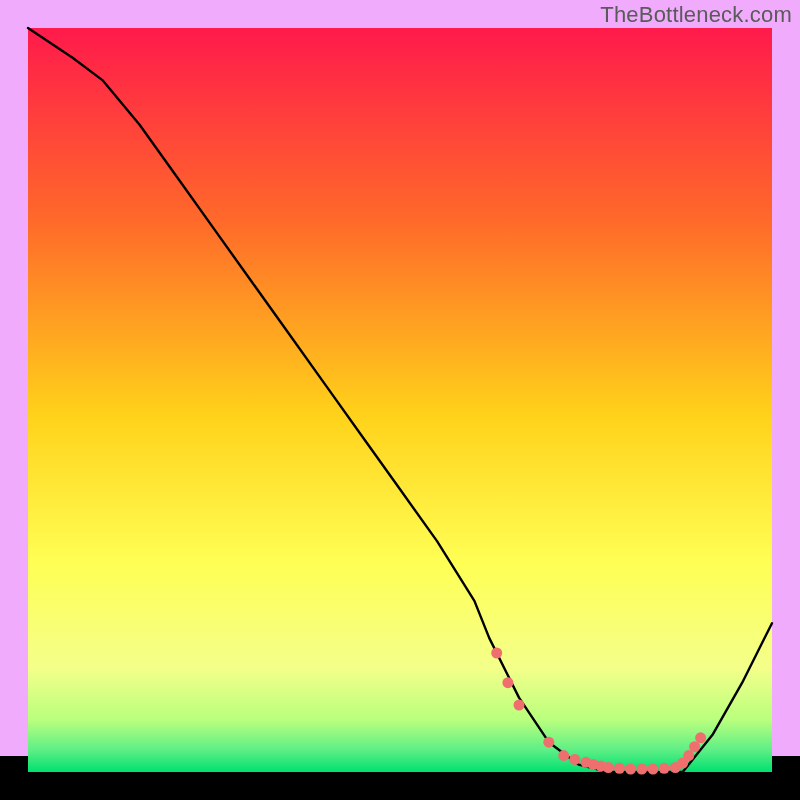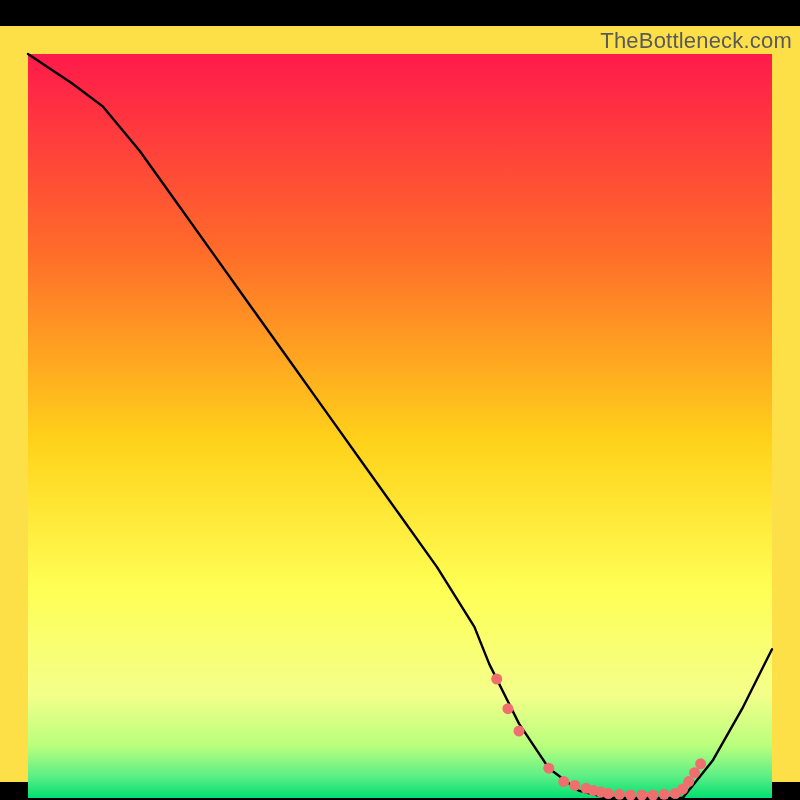--- a/index.html
+++ b/index.html
@@ -8,22 +8,21 @@
     width: 800px;
     height: 800px;
     background: #000;
     overflow: hidden;
     font-family: Arial, Helvetica, sans-serif;
   }
   .stage {
     position: relative;
     width: 800px;
     height: 756px;
-    background: #fde047;
-    margin-top: 26px;
+    background: #f0abfc;
   }
   .watermark {
     position: absolute;
     top: 2px;
     right: 8px;
     font-size: 22px;
     font-weight: 500;
     color: #5a5a5a;
     letter-spacing: 0.2px;
     font-family: Arial, sans-serif;

